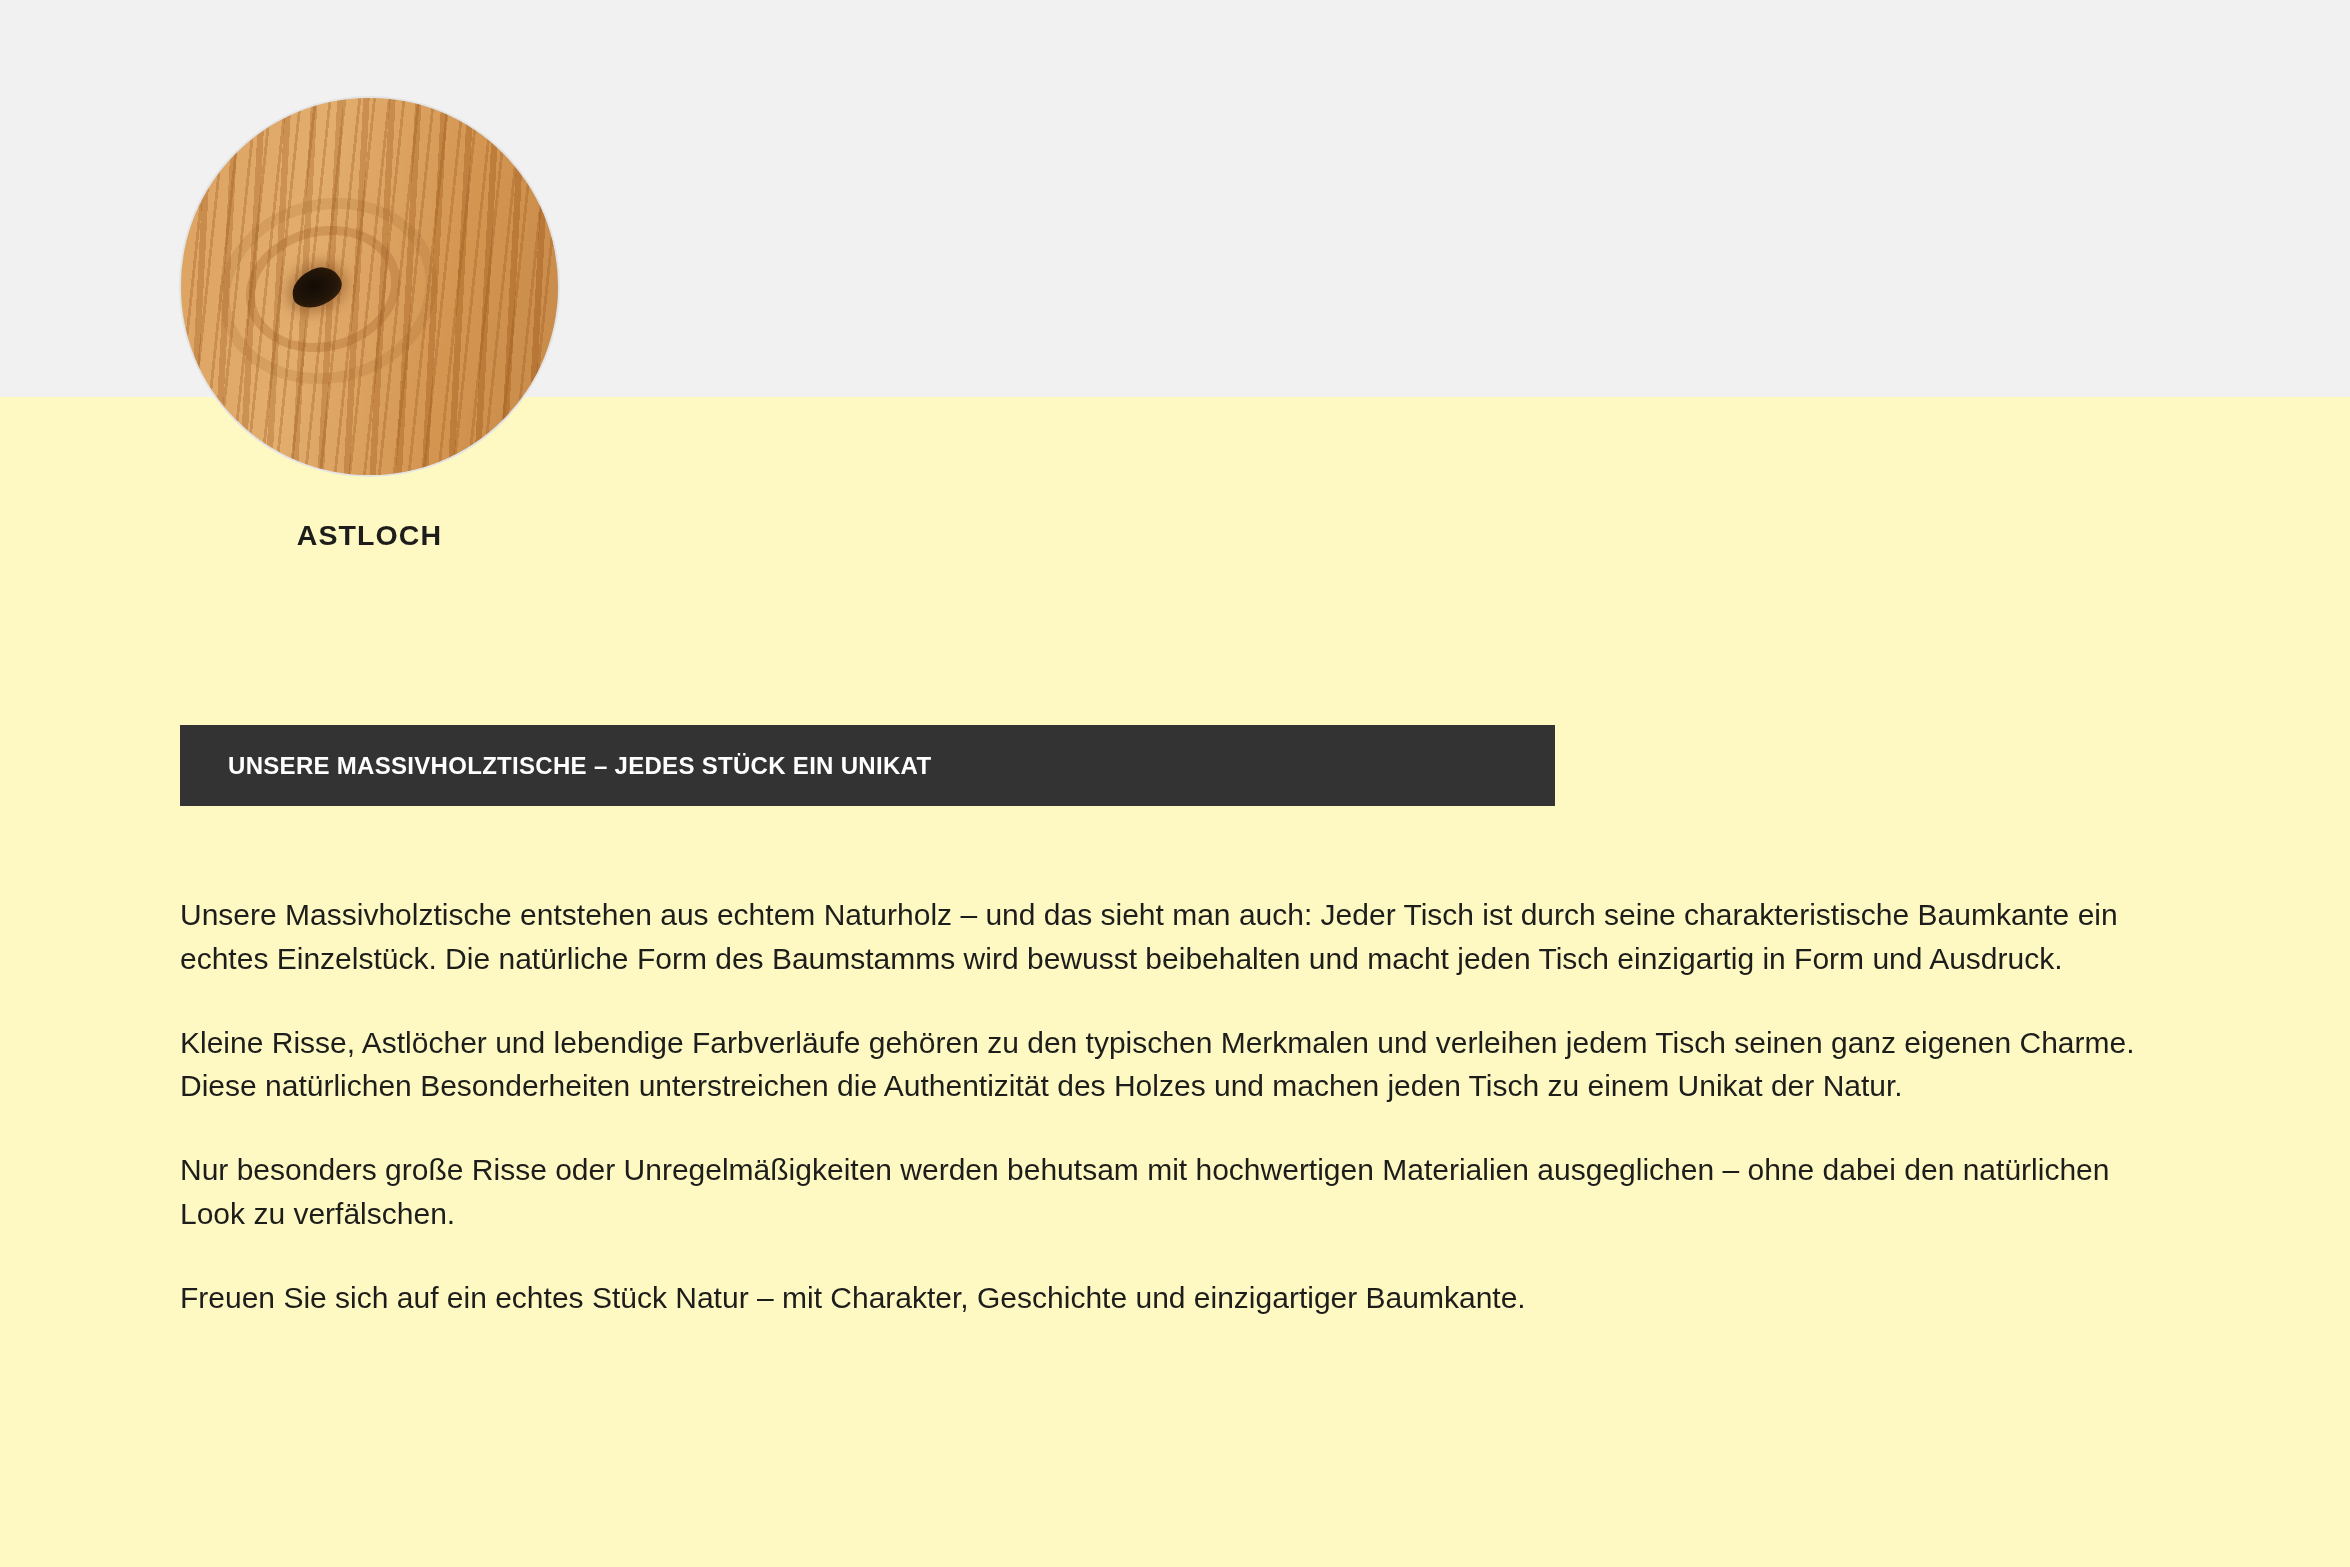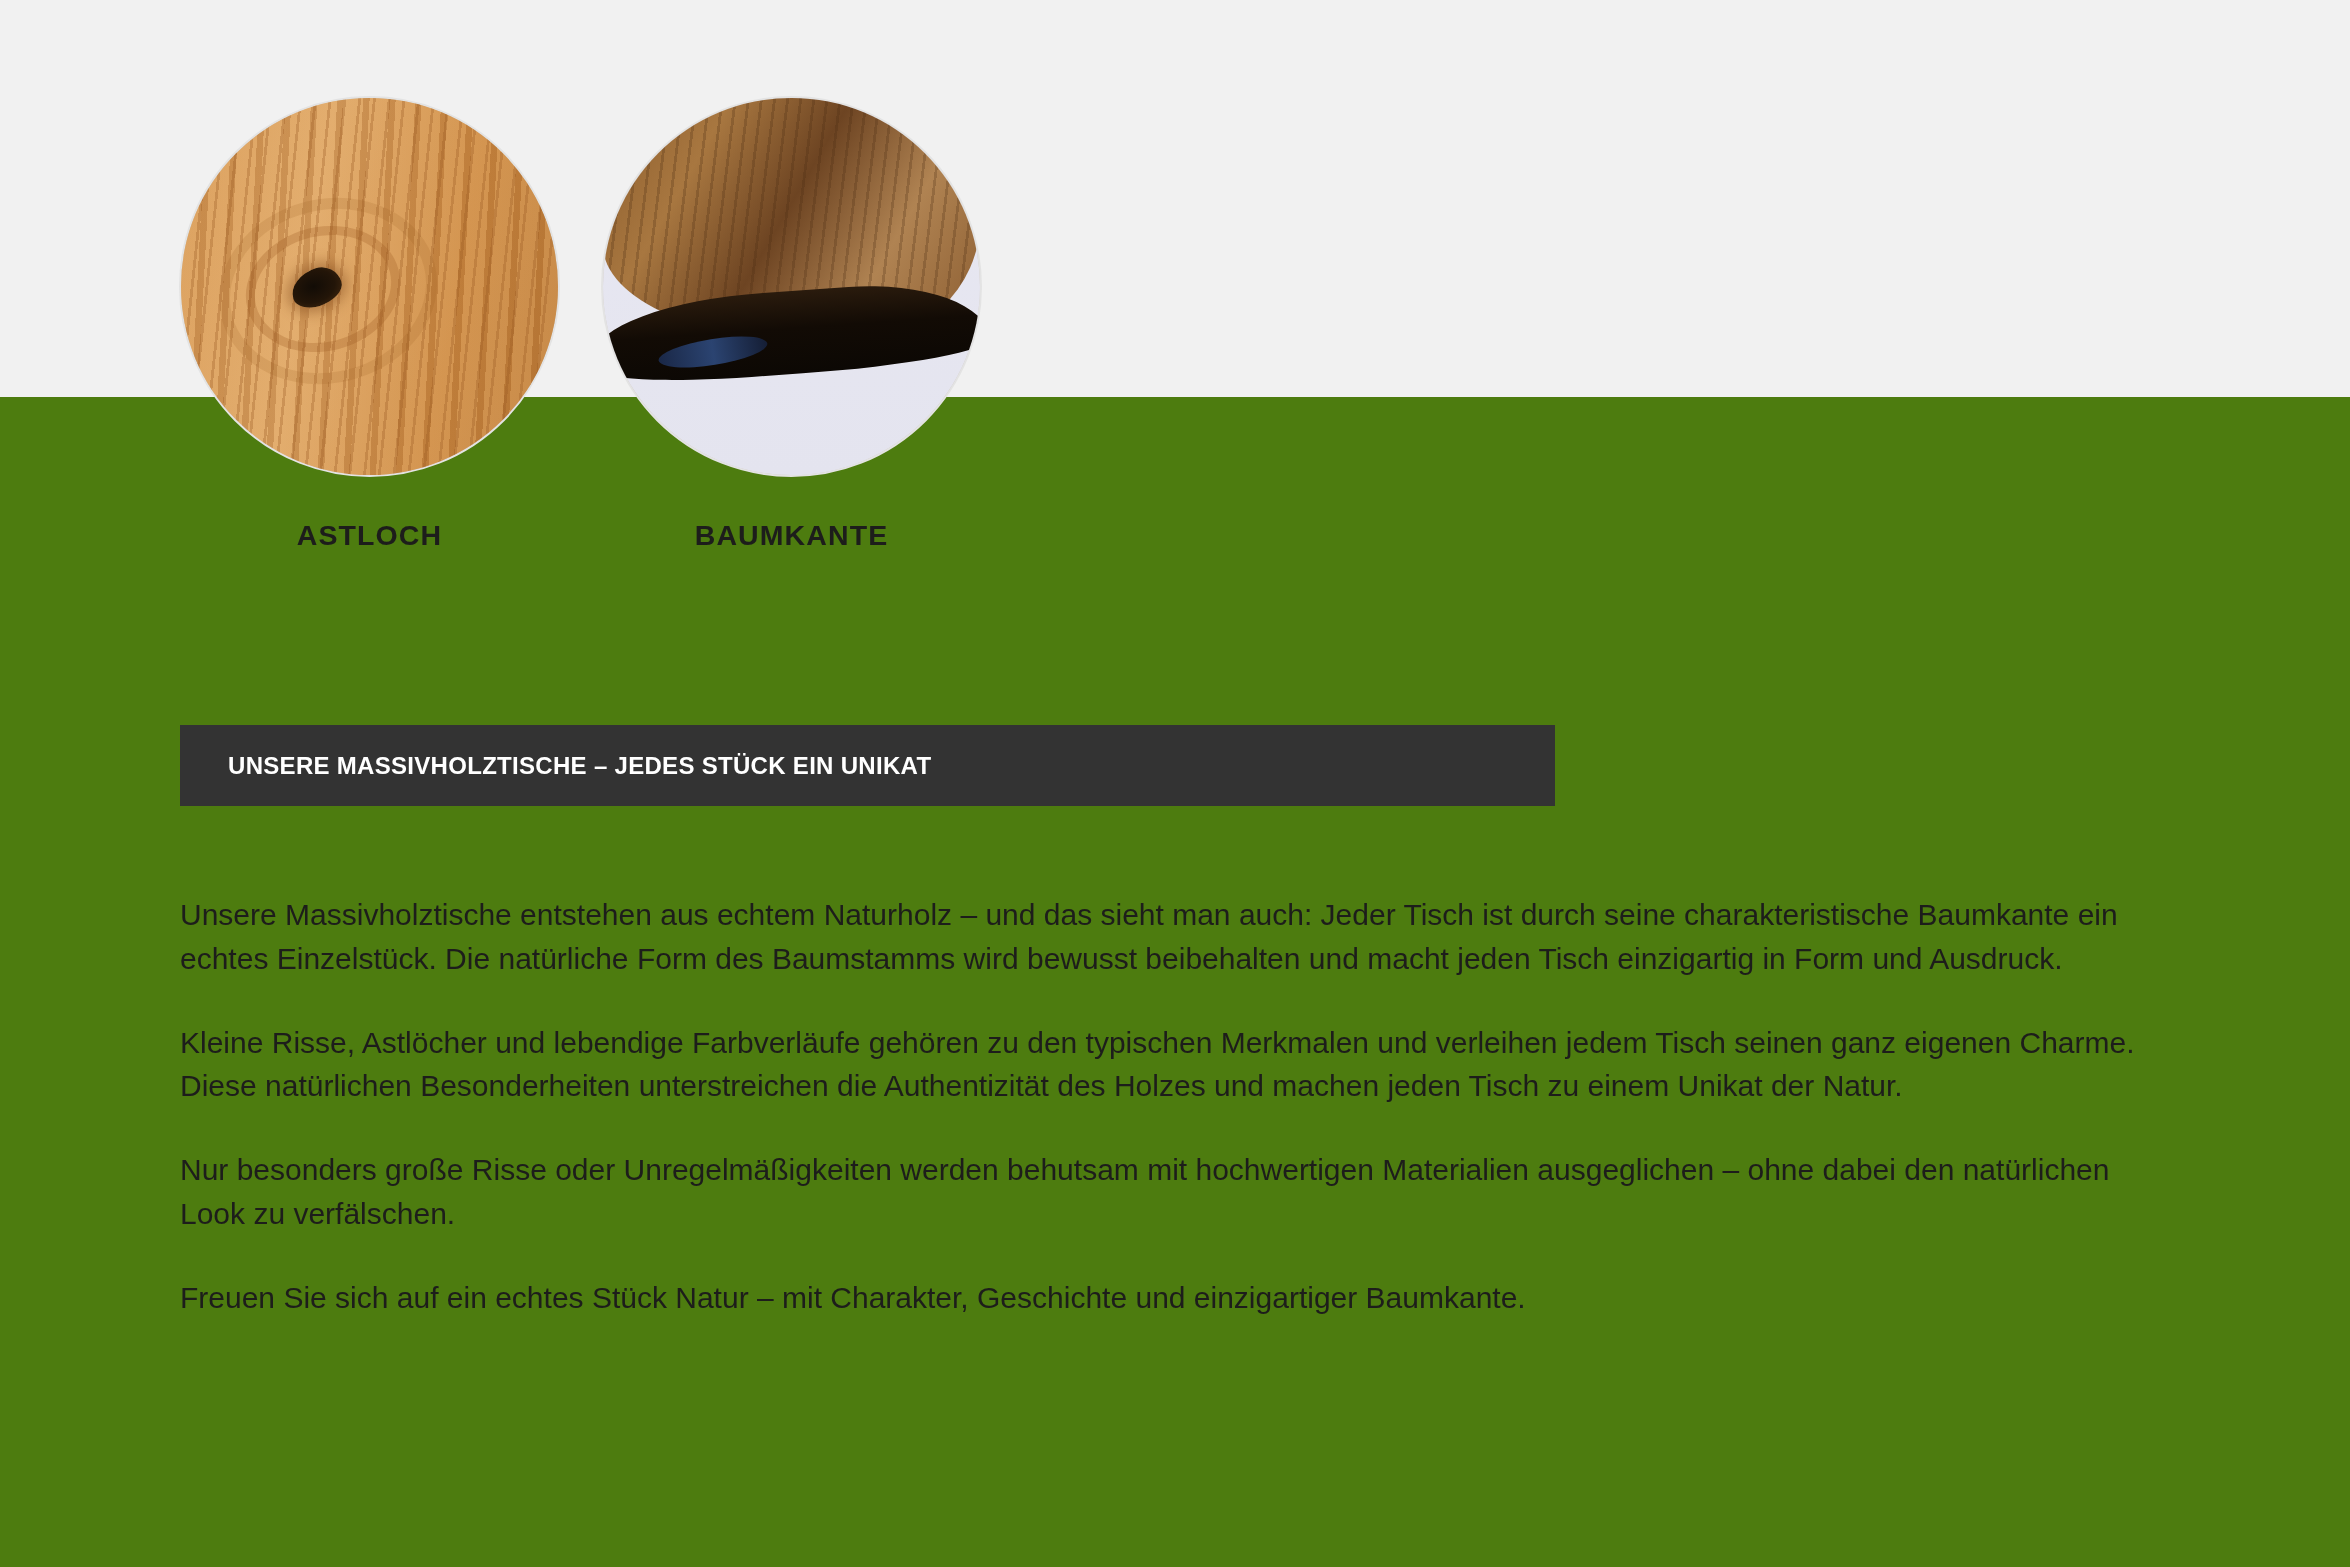--- a/index.html
+++ b/index.html
@@ -7,21 +7,21 @@
     width: 2351px;
     height: 1568px;
     background: #ffffff;
     font-family: "Liberation Sans", sans-serif;
     overflow: hidden;
   }
   .page {
     position: relative;
     width: 2351px;
     height: 1568px;
-    background: #4d7c0f;
+    background: #fef9c3;
   }
   
   .top-band {
     position: absolute;
     top: 0; left: 0;
     width: 2351px;
     height: 397px;
     background: #f1f1f1;
   }
   
@@ -269,30 +269,20 @@
           <div class="knot-ring2"></div>
           <div class="knot-ring"></div>
           <div class="knot"></div>
         </div>
       </div>
       <div class="circle-label">ASTLOCH</div>
     </div>
 
 
 
-    <div class="circle-item">
-      <div class="circle">
-        <div class="tex tex-baum">
-          <div class="baum-top"></div>
-          <div class="baum-edge"></div>
-          <div class="baum-blue"></div>
-        </div>
-      </div>
-      <div class="circle-label">BAUMKANTE</div>
-    </div>
 
 
   </div>
 
   <div class="heading-bar">
     <h1>UNSERE MASSIVHOLZTISCHE – JEDES STÜCK EIN UNIKAT</h1>
   </div>
 
   <div class="body-copy">
     <p>Unsere Massivholztische entstehen aus echtem Naturholz – und das sieht man auch: Jeder Tisch ist durch seine charakteristische Baumkante ein echtes Einzelstück. Die natürliche Form des Baumstamms wird bewusst beibehalten und macht jeden Tisch einzigartig in Form und Ausdruck.</p>

